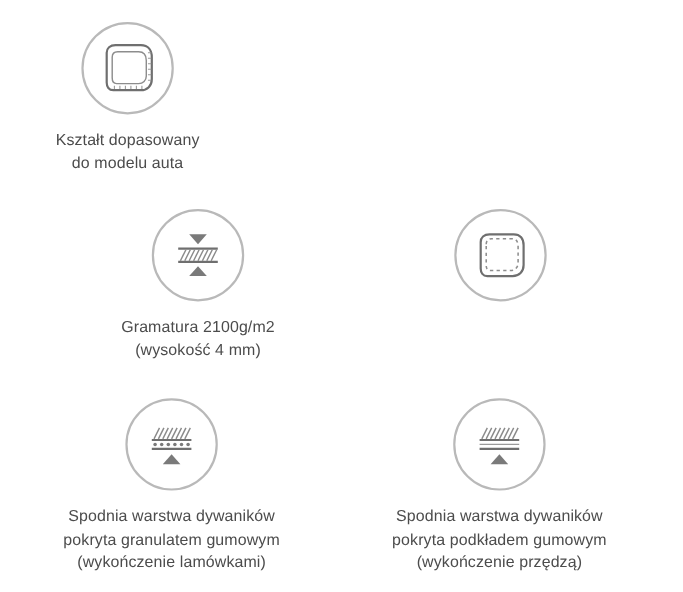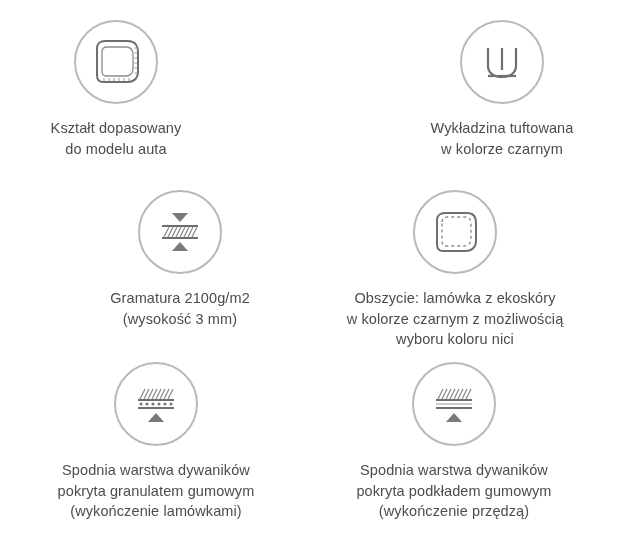--- a/index.html
+++ b/index.html
@@ -83,33 +83,20 @@
             <line x1="41" y1="42" x2="41" y2="45"></line>
           </g>
         </svg>
       </span>
     </div>
     <div class="caption">Kształt dopasowany
 do modelu auta</div>
   </div>
 
 
-  <div class="feature" id="feat-2">
-    <div class="icon-wrap">
-      <span>
-        <svg width="56" height="52" viewBox="0 0 56 52">
-          <path d="M14 12 L14 30 C14 37 20 41 28 41 C36 41 42 37 42 30 L42 12" fill="none" stroke="#6f6f6f" stroke-width="2.2"></path>
-          <path d="M28 12 L28 34" fill="none" stroke="#6f6f6f" stroke-width="2.2"></path>
-          <path d="M14 40 L42 40" fill="none" stroke="#6f6f6f" stroke-width="2.2"></path>
-        </svg>
-      </span>
-    </div>
-    <div class="caption">Wykładzina tuftowana
-w kolorze czarnym</div>
-  </div>
 
   <div class="feature" id="feat-3">
     <div class="icon-wrap">
       <span>
         <svg width="56" height="54" viewBox="0 0 56 54">
           <path d="M20 8 L36 8 L28 17 Z" fill="#7a7a7a"></path>
           <line x1="10" y1="21" x2="46" y2="21" stroke="#6f6f6f" stroke-width="2"></line>
           <g stroke="#8a8a8a" stroke-width="1.3">
             <line x1="12" y1="32" x2="17" y2="22"></line>
             <line x1="16" y1="32" x2="21" y2="22"></line>
@@ -119,35 +106,32 @@
             <line x1="32" y1="32" x2="37" y2="22"></line>
             <line x1="36" y1="32" x2="41" y2="22"></line>
             <line x1="40" y1="32" x2="45" y2="22"></line>
           </g>
           <line x1="10" y1="33" x2="46" y2="33" stroke="#6f6f6f" stroke-width="2"></line>
           <path d="M20 46 L36 46 L28 37 Z" fill="#7a7a7a"></path>
         </svg>
       </span>
     </div>
     <div class="caption">Gramatura 2100g/m2
-(wysokość 3 mm)</div>
+(wysokość 4 mm)</div>
   </div>
 
   <div class="feature" id="feat-4">
     <div class="icon-wrap">
       <span>
         <svg width="56" height="52" viewBox="0 0 56 52">
           <path d="M10 14 C10 10 13 7 18 7 L40 7 C46 7 49 11 49 17 L49 35 C49 41 45 45 39 45 L16 45 C12 45 10 42 10 38 Z" fill="none" stroke="#6f6f6f" stroke-width="2"></path>
           <path d="M15 16 C15 13 17 11 20 11 L38 11 C43 11 44 14 44 19 L44 33 C44 37 41 40 37 40 L19 40 C16 40 15 38 15 35 Z" fill="none" stroke="#8d8d8d" stroke-width="1.4" stroke-dasharray="3 3"></path>
         </svg>
       </span>
     </div>
-    <div class="caption">Obszycie: lamówka z ekoskóry
-w kolorze czarnym z możliwością
-wyboru koloru nici</div>
   </div>
 
   <div class="feature" id="feat-5">
     <div class="icon-wrap">
       <span>
         <svg width="56" height="54" viewBox="0 0 56 54">
           <g stroke="#8a8a8a" stroke-width="1.3">
             <line x1="12" y1="22" x2="17" y2="12"></line>
             <line x1="16" y1="22" x2="21" y2="12"></line>
             <line x1="20" y1="22" x2="25" y2="12"></line>

